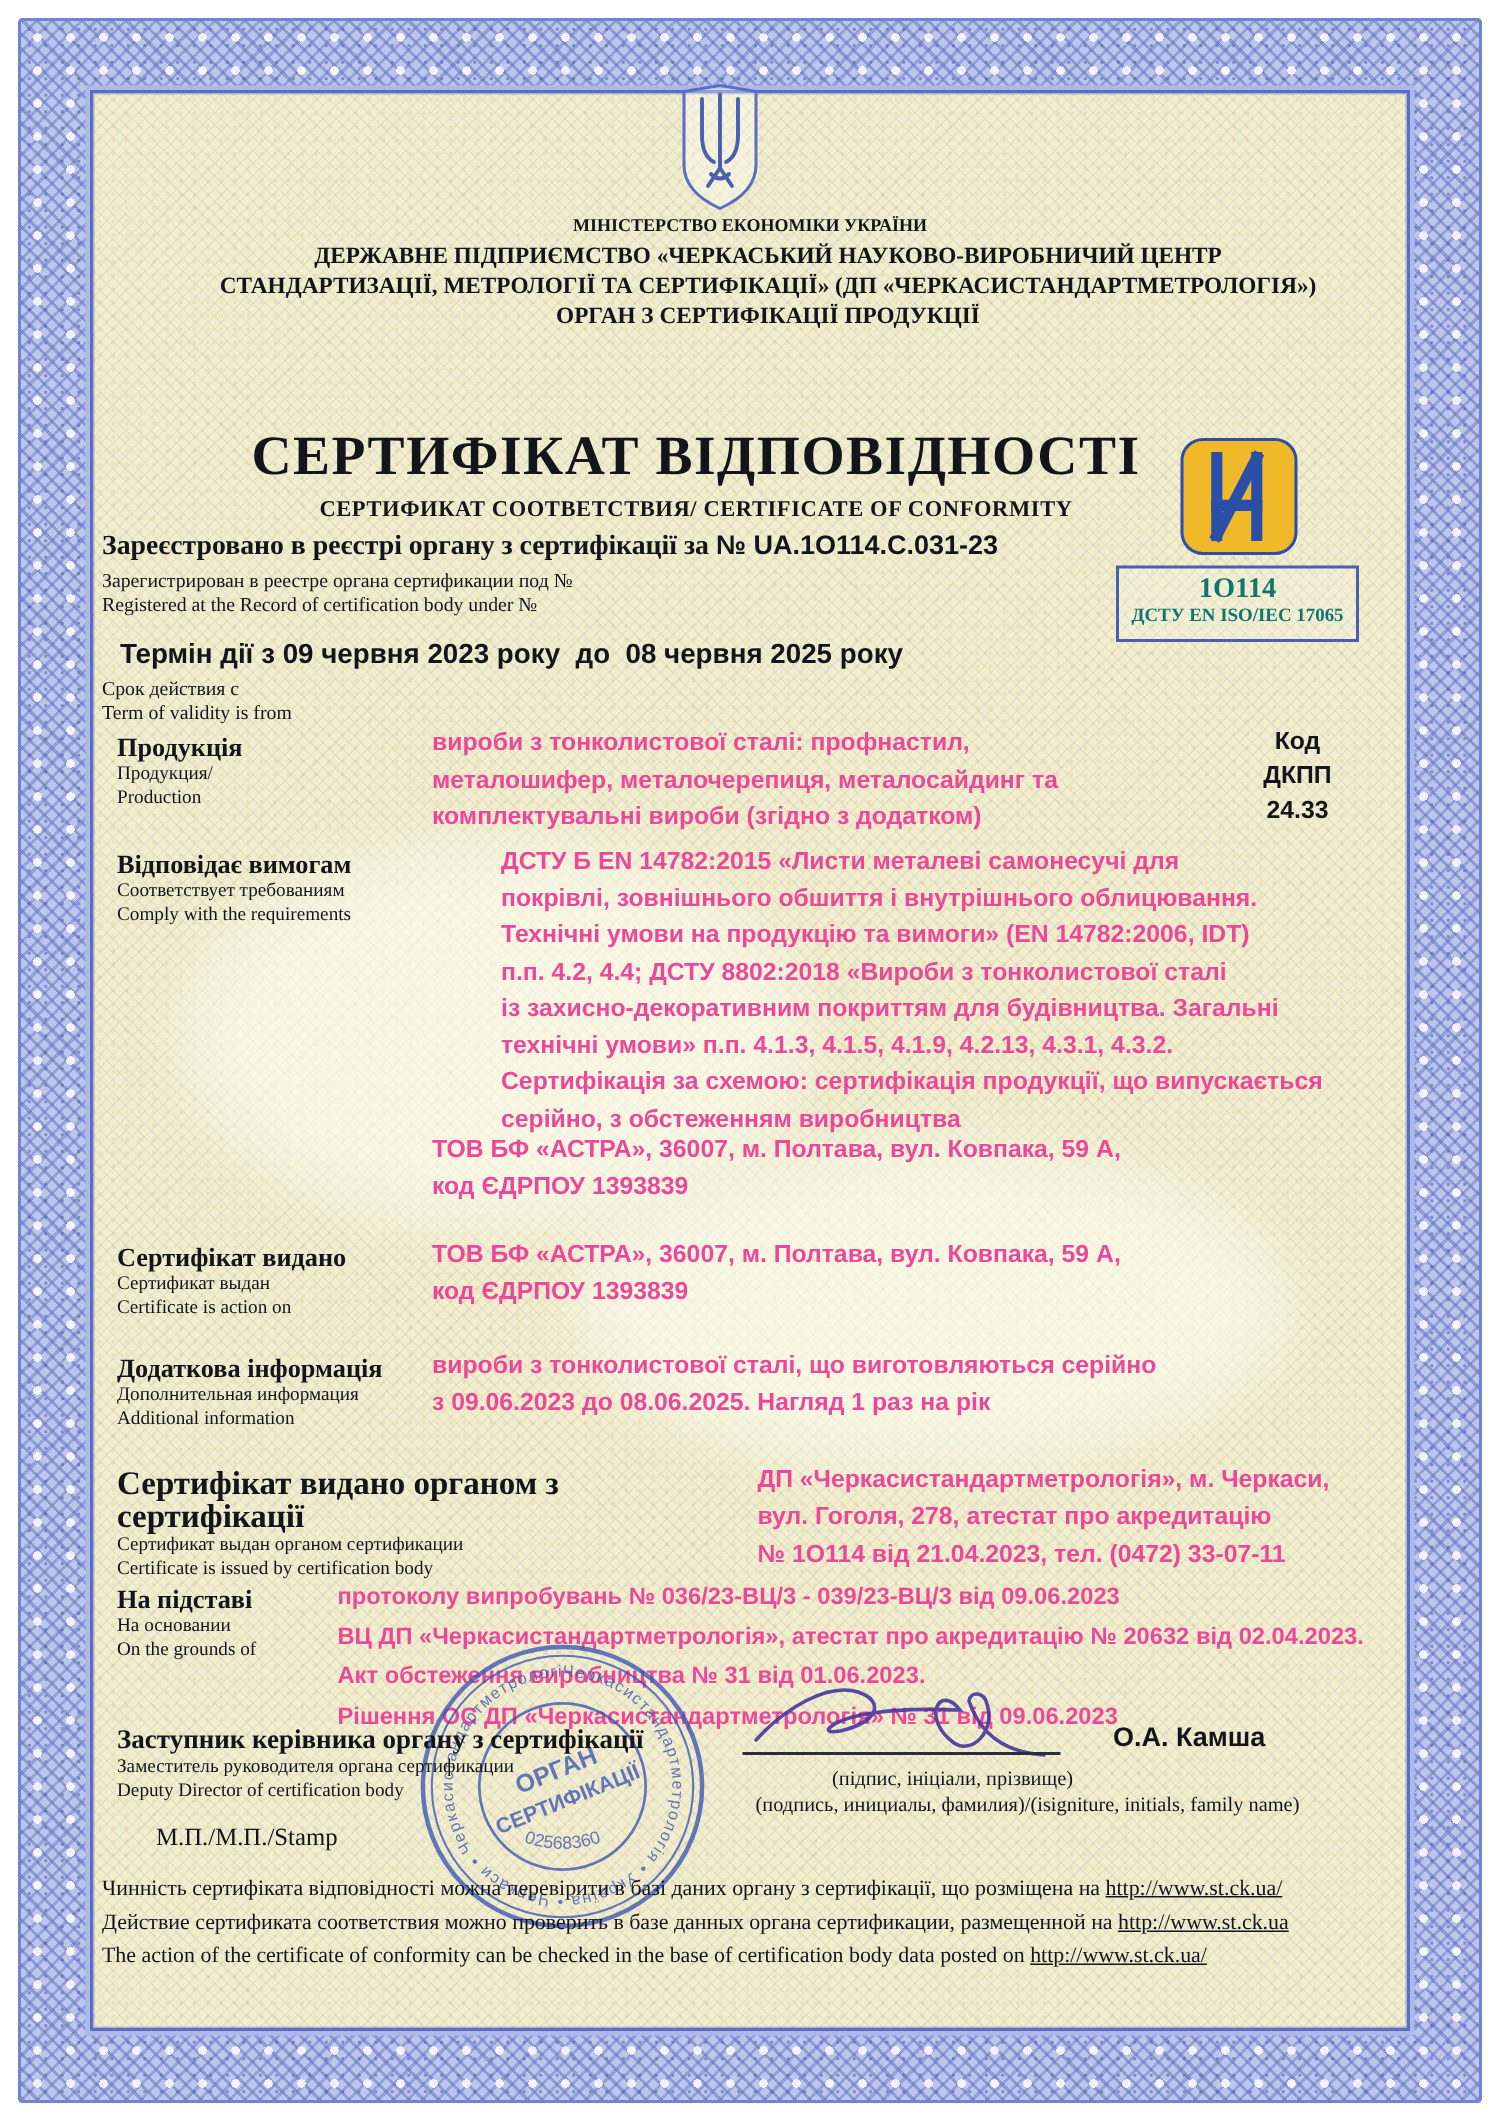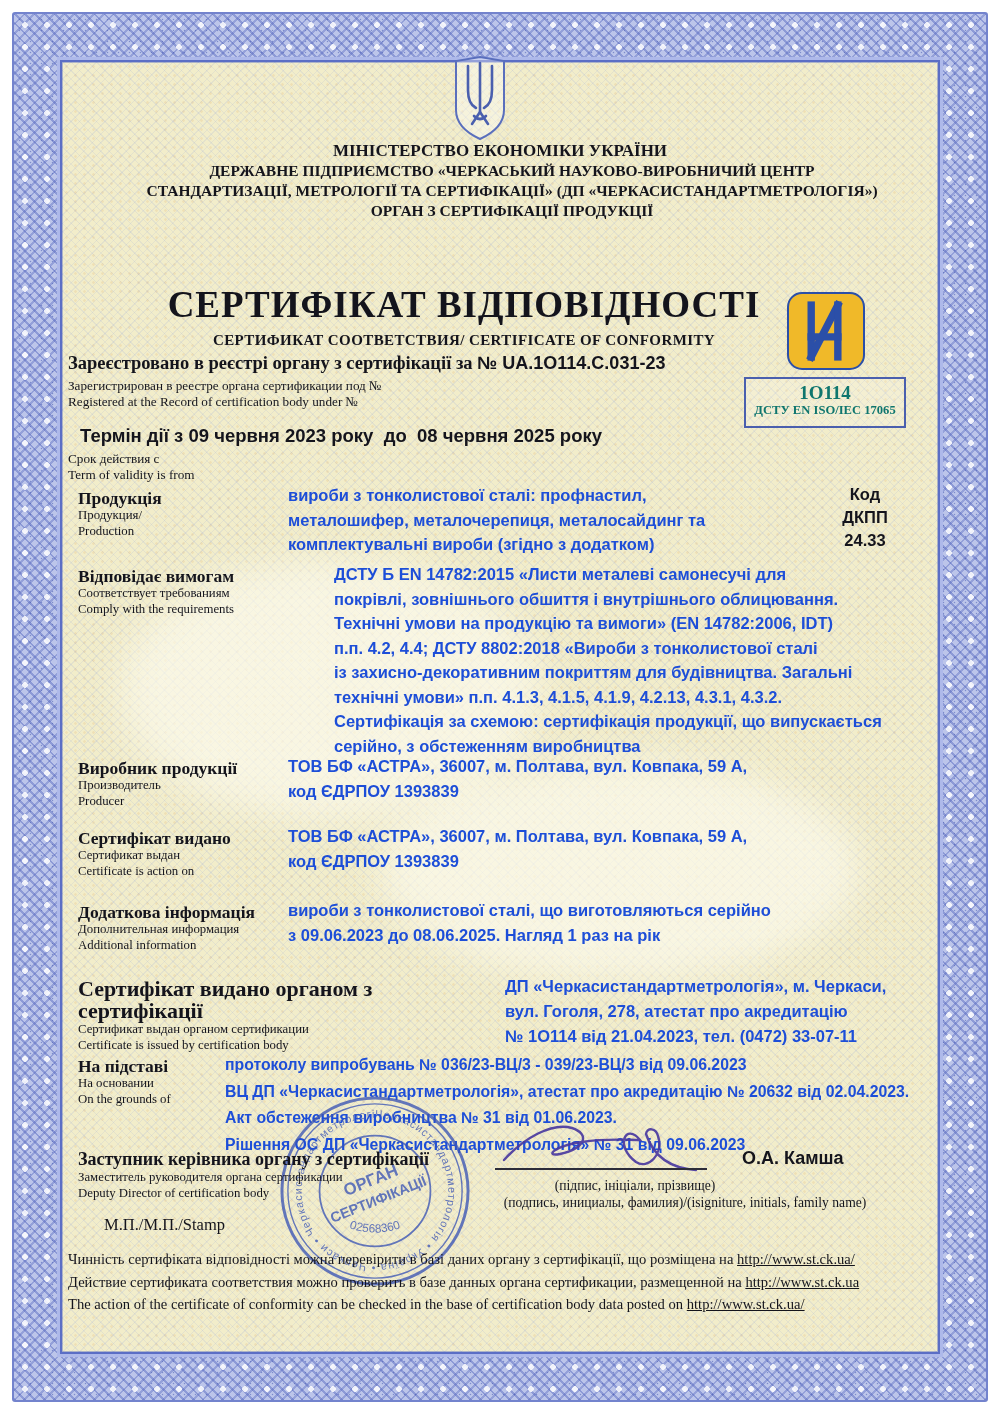--- a/index.html
+++ b/index.html
@@ -24,21 +24,21 @@
   .blob{position:absolute;border-radius:50%;background:rgba(252,250,238,.66);filter:blur(18px);pointer-events:none;}
   .abs{position:absolute;}
   .serifB{font-family:"Liberation Serif",serif;font-weight:bold;}
   .serifN{font-family:"Liberation Serif",serif;font-weight:normal;}
   .sansB{font-family:"Liberation Sans",sans-serif;font-weight:bold;}
   .center{text-align:center;}
   .prewrap{white-space:pre-wrap;}
   .hline{font-size:15.5px;line-height:20px;padding-left:24px;}
   .titleMain{font-size:37px;letter-spacing:1px;}
   .titleSub{font-size:15px;letter-spacing:.4px;}
-  .value{font-size:16.5px;line-height:24.5px;color:#1d4ed8;}
+  .value{font-size:16.5px;line-height:24.5px;color:#ec4899;}
   .labelUk{font-size:17.5px;line-height:20px;}
   .labelSub{font-size:12.8px;line-height:15.5px;}
   .footLine{font-size:14.6px;line-height:22.6px;}
   .footLink{text-decoration:underline;cursor:pointer;}
   .codebox{border:2px solid #4a5fae;color:#0f766e;background:rgba(255,255,255,.15);}
   .sigline{border-top:2px solid #2d2d3a;width:212px;}
 </style>
 </head>
 <body>
 
@@ -56,21 +56,21 @@
         <path d="M16,12 V36 Q16,50 24,54"></path>
         <path d="M40,12 V36 Q40,50 32,54"></path>
         <path d="M28,9 V58"></path>
         <path d="M28,58 L20,70 M28,58 L36,70"></path>
         <path d="M22,62 Q28,68 34,62"></path>
       </g>
     </svg>
   </div>
 
   <div class="abs center" style="left:64px;top:140px;width:872px;">
-    <div class="serifB" style="font-size:17px;line-height:21px;">МІНІСТЕРСТВО ЕКОНОМІКИ УКРАЇНИ</div>
+    <div class="serifB" style="font-size:12px;line-height:21px;">МІНІСТЕРСТВО ЕКОНОМІКИ УКРАЇНИ</div>
     <div class="serifB hline">ДЕРЖАВНЕ ПІДПРИЄМСТВО «ЧЕРКАСЬКИЙ НАУКОВО-ВИРОБНИЧИЙ ЦЕНТР</div>
     <div class="serifB hline">СТАНДАРТИЗАЦІЇ, МЕТРОЛОГІЇ ТА СЕРТИФІКАЦІЇ» (ДП «ЧЕРКАСИСТАНДАРТМЕТРОЛОГІЯ»)</div>
     <div class="serifB hline">ОРГАН З СЕРТИФІКАЦІЇ ПРОДУКЦІЇ</div>
   </div>
 
   <div class="abs center" style="left:64px;top:283px;width:800px;">
     <div class="serifB titleMain">СЕРТИФІКАТ ВІДПОВІДНОСТІ</div>
     <div class="serifB titleSub" style="margin-top:6px;">СЕРТИФИКАТ СООТВЕТСТВИЯ/ CERTIFICATE OF CONFORMITY</div>
   </div>
 
@@ -123,25 +123,20 @@
   </div>
   <div class="abs sansB value prewrap" style="left:288px;top:562px;width:630px;margin-left:46px;">ДСТУ Б EN 14782:2015 «Листи металеві самонесучі для
 покрівлі, зовнішнього обшиття і внутрішнього облицювання.
 Технічні умови на продукцію та вимоги» (EN 14782:2006, IDT)
 п.п. 4.2, 4.4; ДСТУ 8802:2018 «Вироби з тонколистової сталі
 із захисно-декоративним покриттям для будівництва. Загальні
 технічні умови» п.п. 4.1.3, 4.1.5, 4.1.9, 4.2.13, 4.3.1, 4.3.2.
 Сертифікація за схемою: сертифікація продукції, що випускається
 серійно, з обстеженням виробництва</div>
 
-  <div class="abs" style="left:78px;top:758px;width:210px;">
-    <div class="serifB labelUk">Виробник продукції</div>
-    <div class="serifN labelSub">Производитель</div>
-    <div class="serifN labelSub">Producer</div>
-  </div>
   <div class="abs sansB value prewrap" style="left:288px;top:754px;width:630px;">ТОВ БФ «АСТРА», 36007, м. Полтава, вул. Ковпака, 59 А,
 код ЄДРПОУ 1393839</div>
 
   <div class="abs" style="left:78px;top:828px;width:210px;">
     <div class="serifB labelUk">Сертифікат видано</div>
     <div class="serifN labelSub">Сертификат выдан</div>
     <div class="serifN labelSub">Certificate is action on</div>
   </div>
   <div class="abs sansB value prewrap" style="left:288px;top:824px;width:630px;">ТОВ БФ «АСТРА», 36007, м. Полтава, вул. Ковпака, 59 А,
 код ЄДРПОУ 1393839</div>

